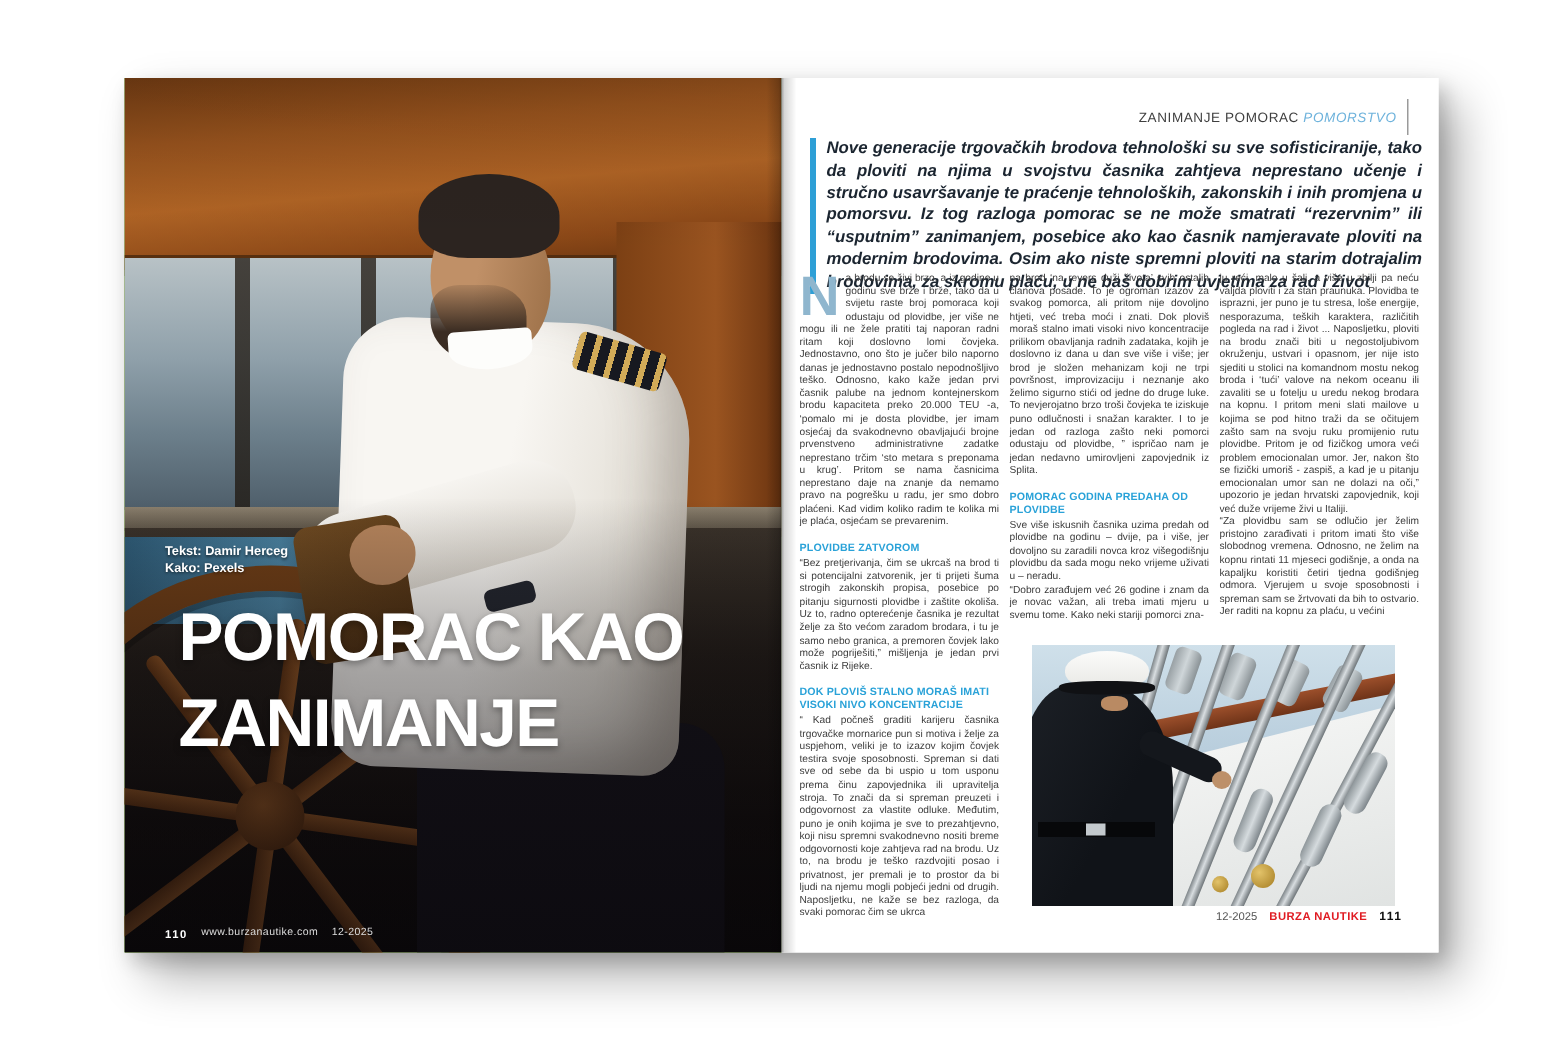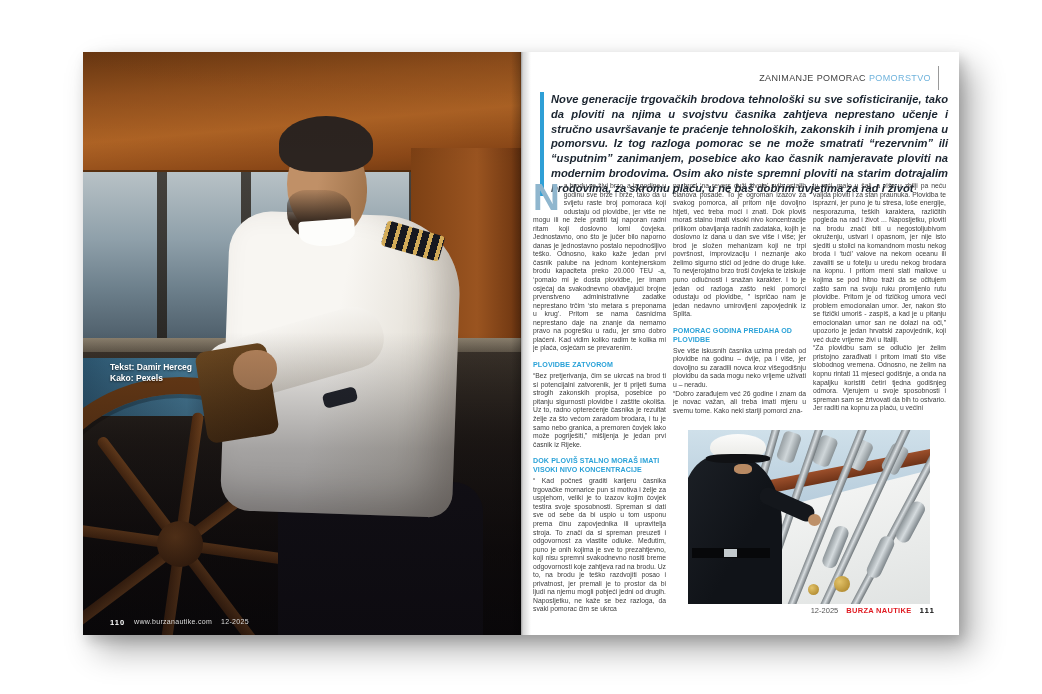--- a/index.html
+++ b/index.html
@@ -69,21 +69,21 @@
     font-size:45px;line-height:57px;font-weight:bold;letter-spacing:-1px;
     text-shadow:0 2px 5px rgba(0,0,0,.35);}
   .lp-title span{display:block;}
   .lp-footer{position:absolute;left:27px;bottom:8px;z-index:6;display:flex;gap:9px;align-items:flex-start;
     font-size:7px;color:#ddd;letter-spacing:.3px;}
   .lp-footer .pn{font-weight:bold;color:#fff;font-size:7.5px;letter-spacing:1px;}
 
   
   .page-right{background:#ffffff;}
   .rp-header{position:absolute;top:21px;right:28px;font-size:9px;letter-spacing:.4px;color:#3f3f3f;white-space:nowrap;}
-  .rp-header .section{color:#6fb3dc;}
+  .rp-header .section{color:#6fb3dc;font-style:italic;}
   .rp-header-rule{position:absolute;top:14px;right:20px;width:1px;height:24px;background:#9a9a9a;}
 
   .rp-intro{position:absolute;left:19px;top:40px;right:11px;display:flex;}
   .rp-intro-bar{flex:none;width:4px;background:#2e9fd6;margin-right:7px;}
   .rp-intro-text{font-weight:bold;font-style:italic;font-size:11.2px;line-height:14.8px;
     color:#1b2530;text-align:justify;}
 
   .rp-cols{position:absolute;left:12px;top:130px;width:415px;height:450px;display:flex;gap:7px;}
   .col{width:133px;overflow:hidden;}
   .col.c1{height:448px;} .col.c2,.col.c3{height:247px;}
@@ -165,20 +165,22 @@
     <div class="layer lp-collar"></div>
     <div class="layer lp-epaulette"></div>
     <div class="layer lp-shade"></div>
 
     <div class="lp-credits">
       <div>Tekst: Damir Herceg</div>
       <div>Kako: Pexels</div>
     </div>
 
     <h1 class="lp-title">
+      <span>POMORAC KAO</span>
+      <span>ZANIMANJE</span>
     </h1>
 
     <div class="lp-footer">
       <span class="pn">110</span>
       <span>www.burzanautike.com</span>
       <span>12-2025</span>
     </div>
   </div>
 
   <div class="page page-right">

